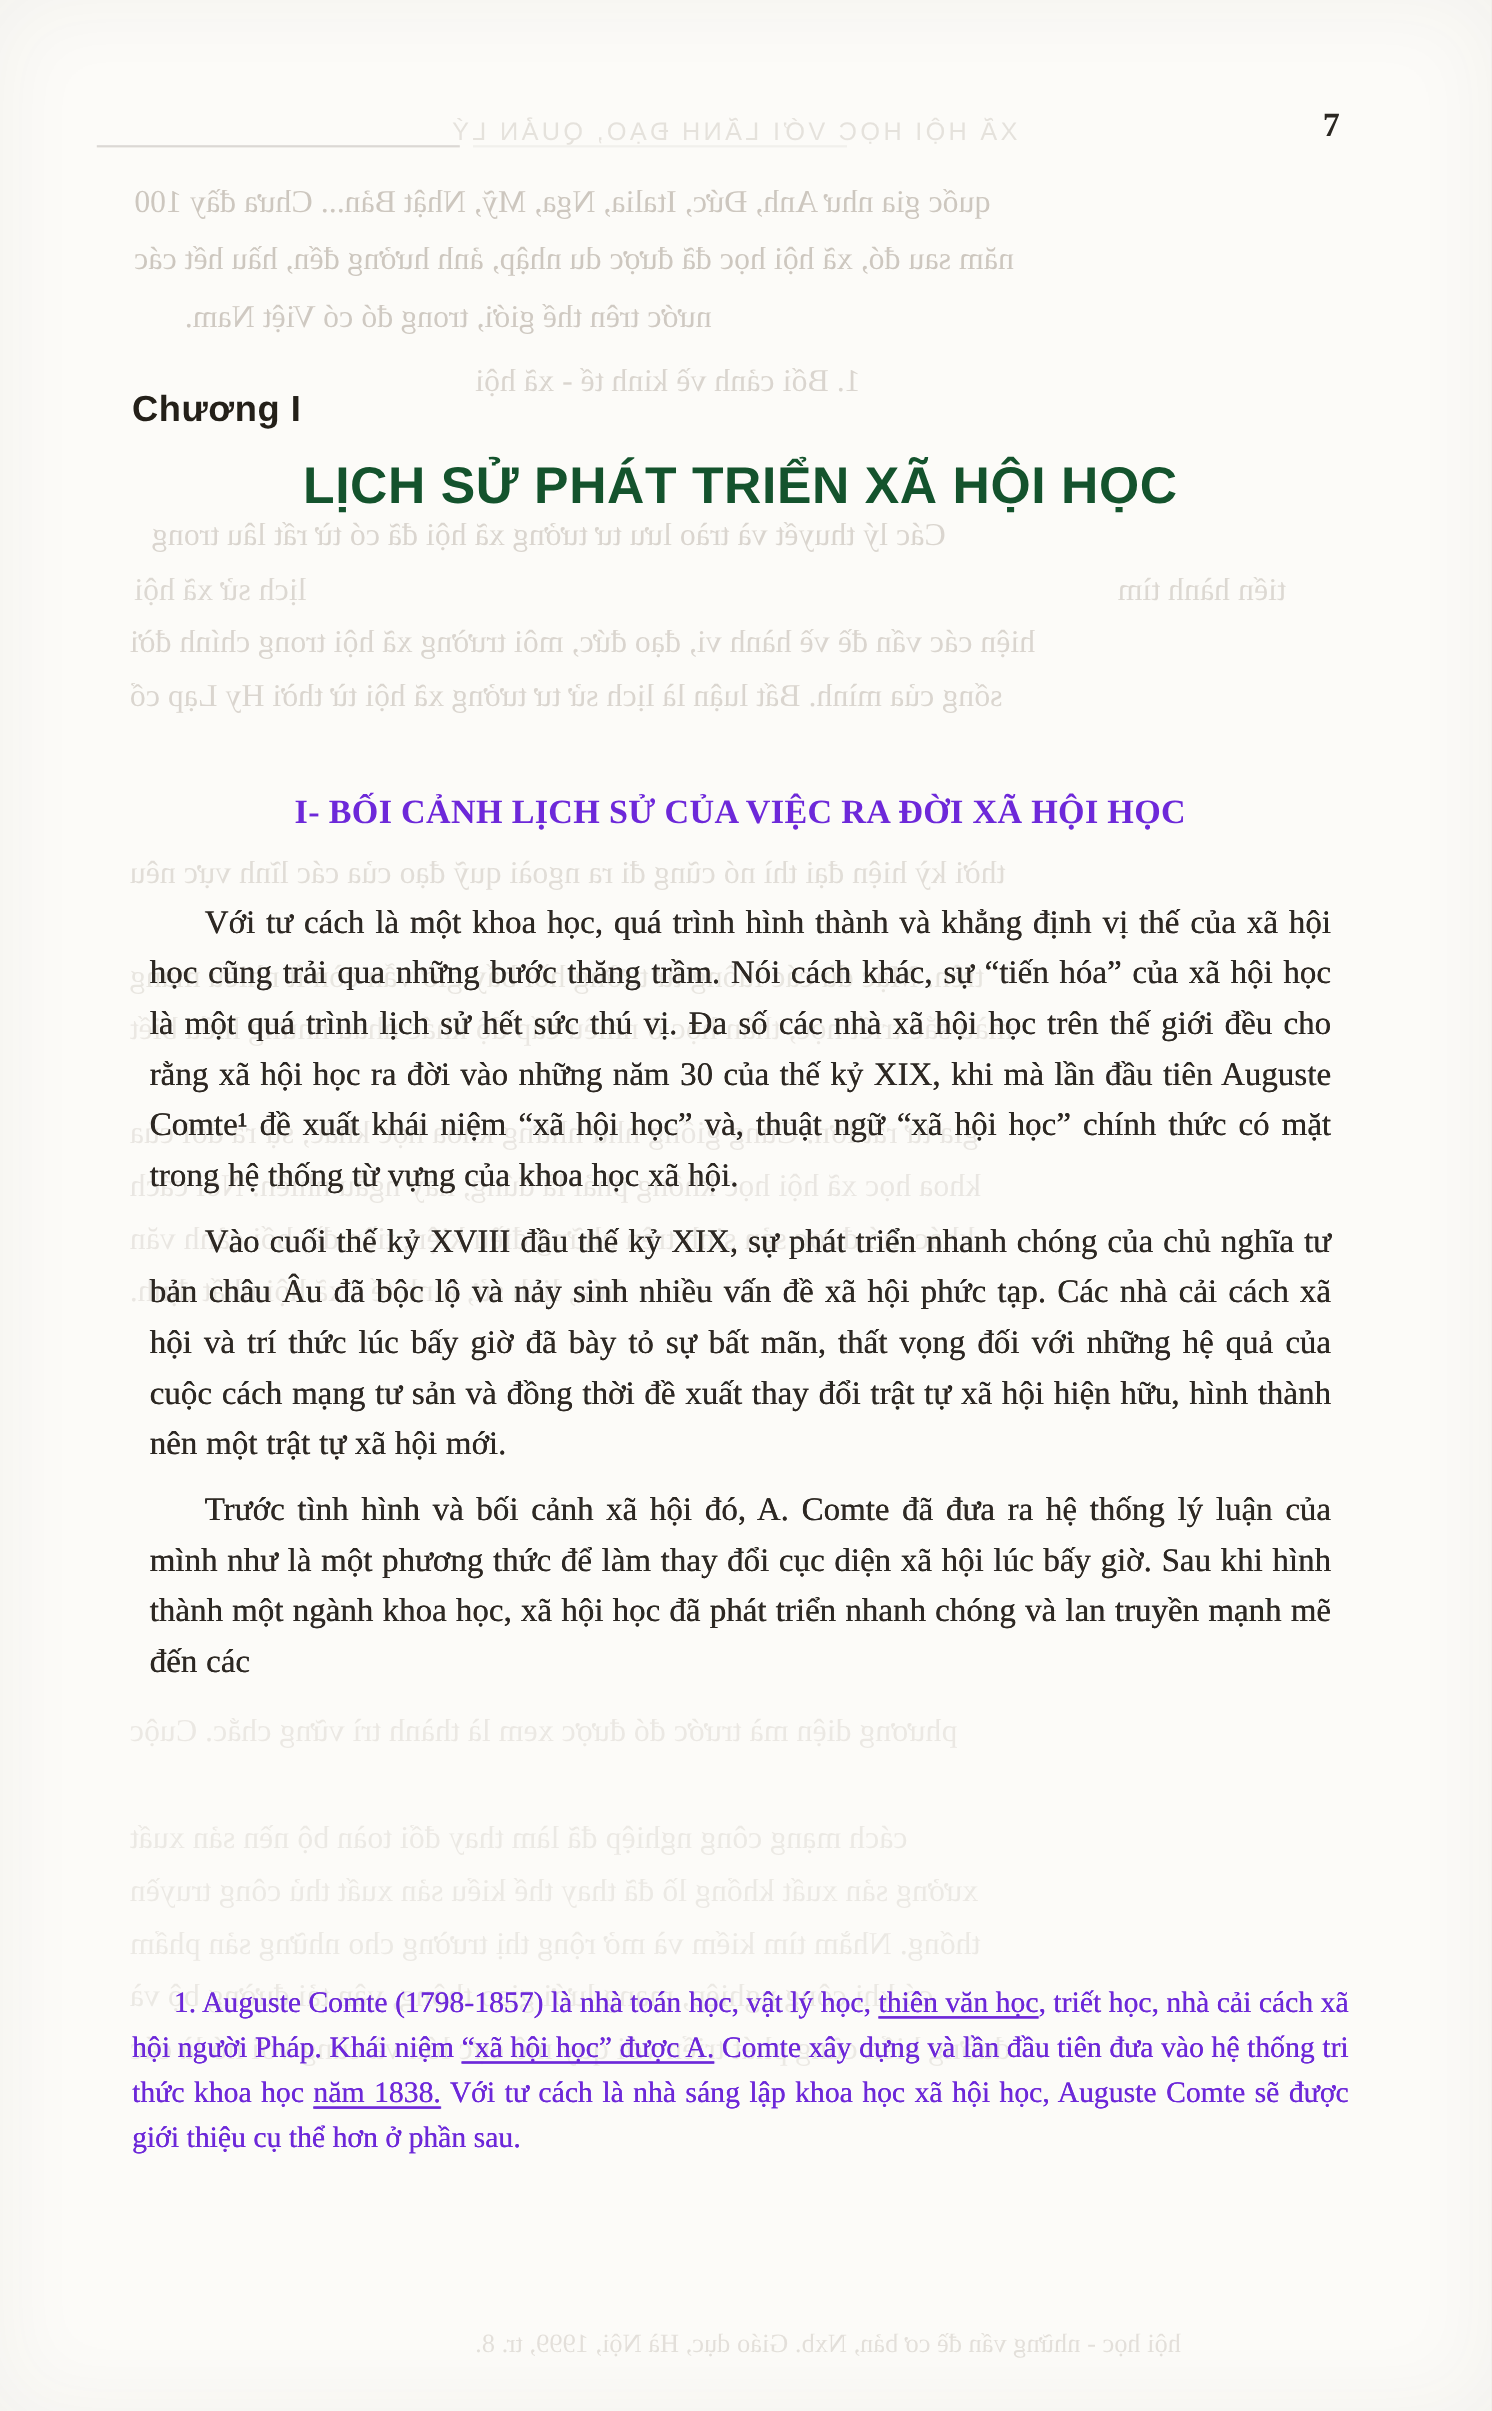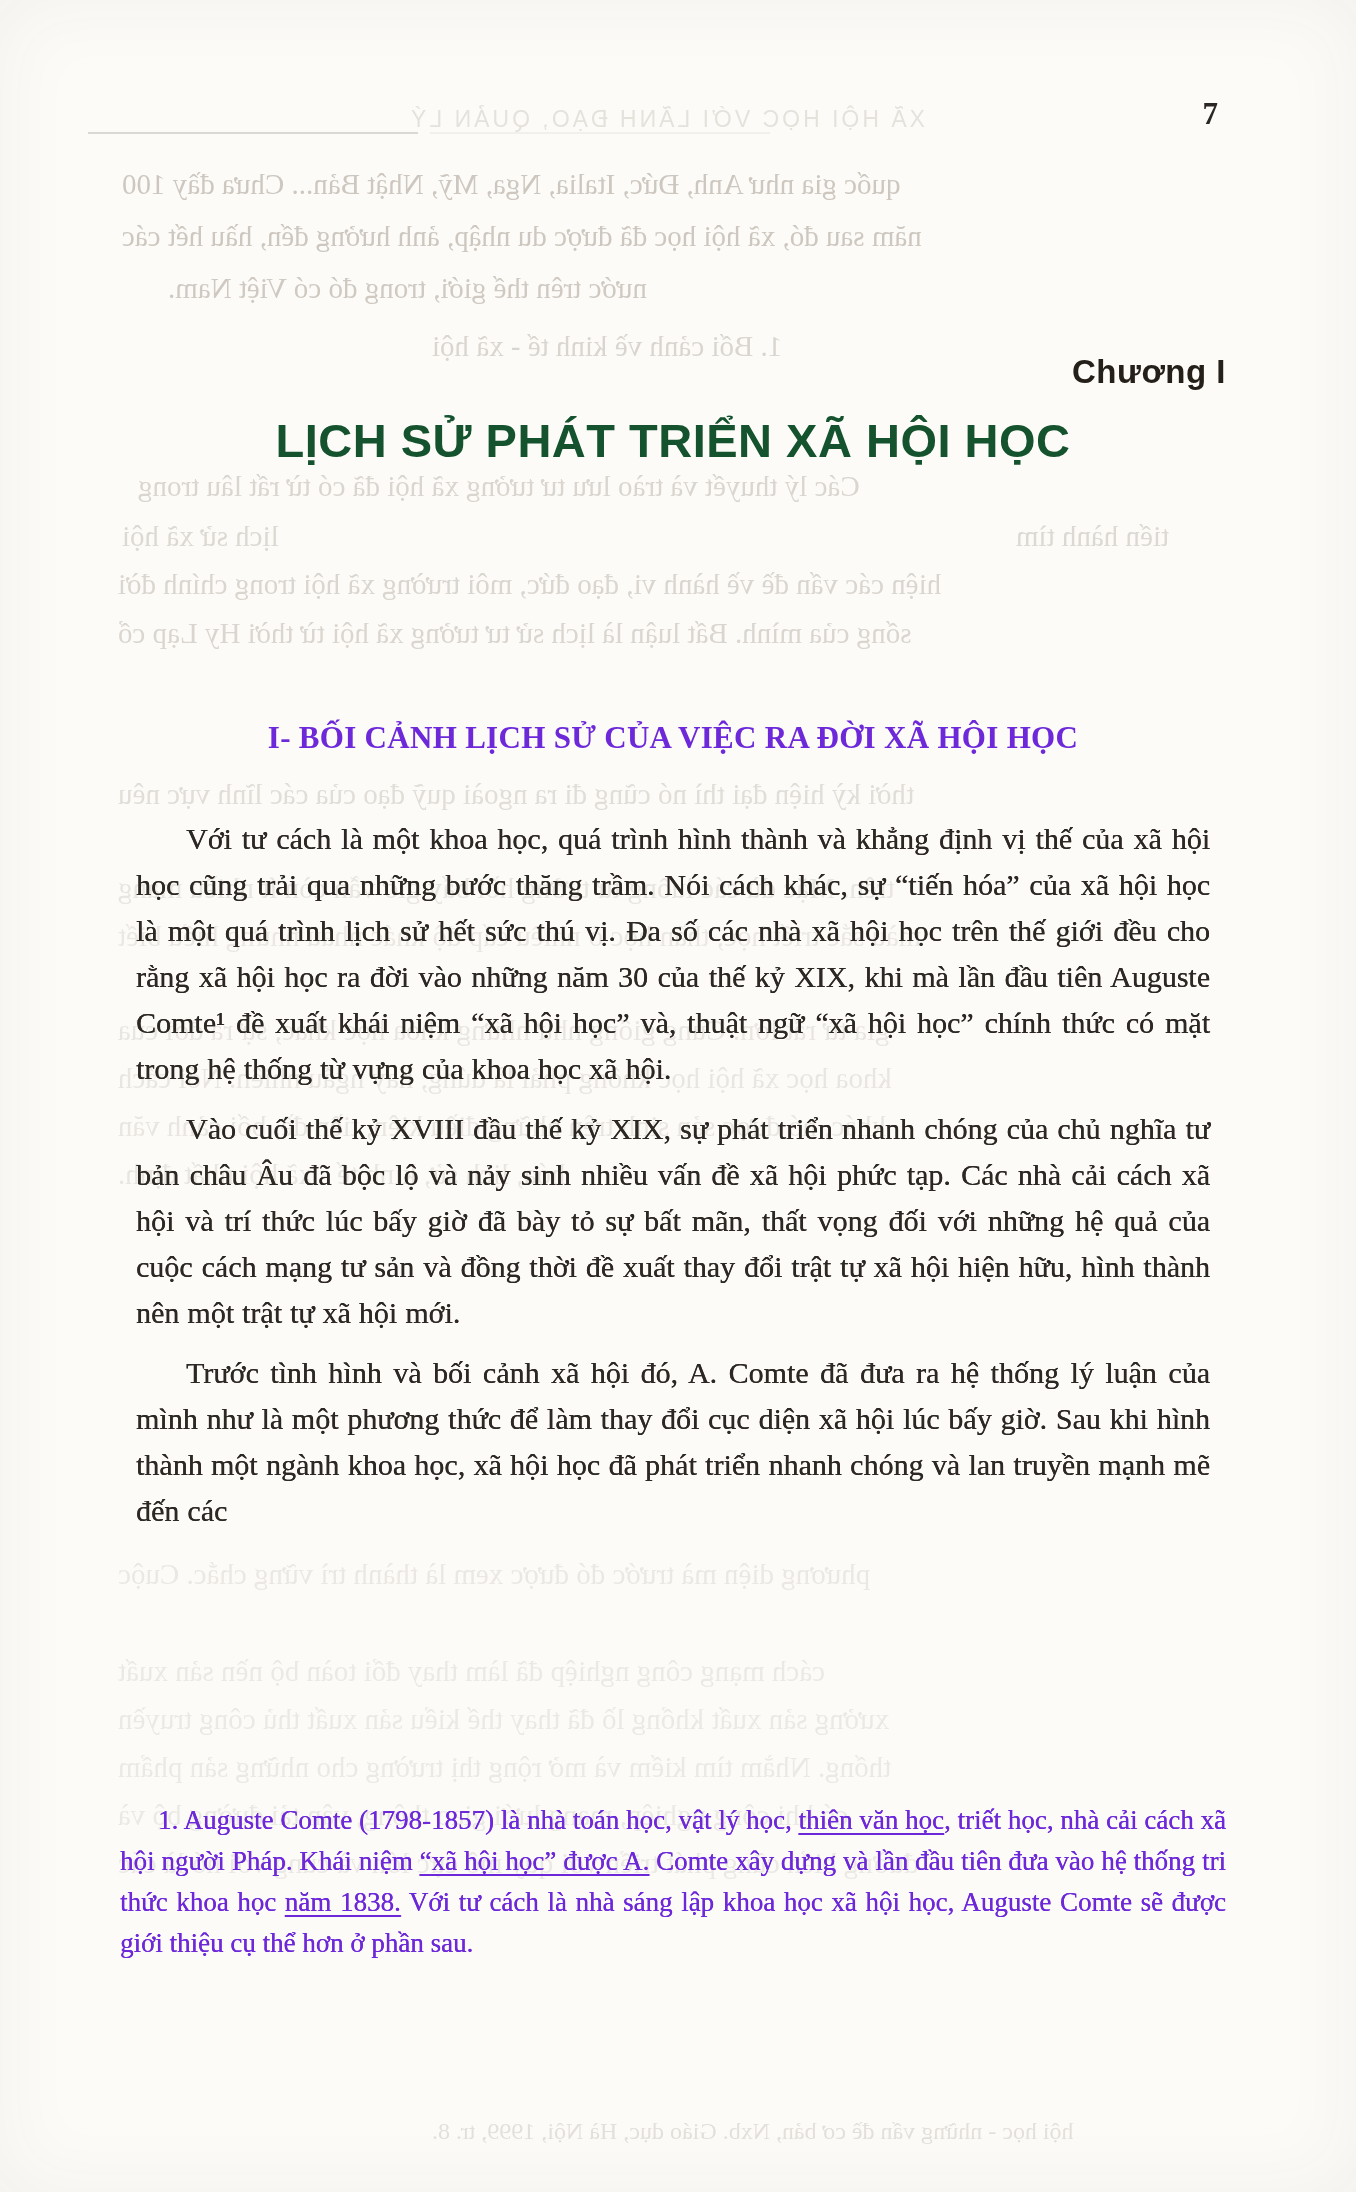--- a/index.html
+++ b/index.html
@@ -70,21 +70,21 @@
     color: #2b2722;
   }
 
   .content {
     position: relative; z-index: 2;
     padding: 352px 130px 0 120px;
     color: #2d2823;
   }
   .chapter-label {
     margin: 0 0 22px;
-    text-align: right;
+    text-align: left;
     font: 700 33px/40px "Liberation Sans", sans-serif;
     color: #242019;
     letter-spacing: 0.5px;
   }
   .chapter-title {
     margin: 0 0 250px;
     text-align: center;
     font: 700 47px/54px "Liberation Sans", sans-serif;
     color: #14532d;
     letter-spacing: 0.5px;

